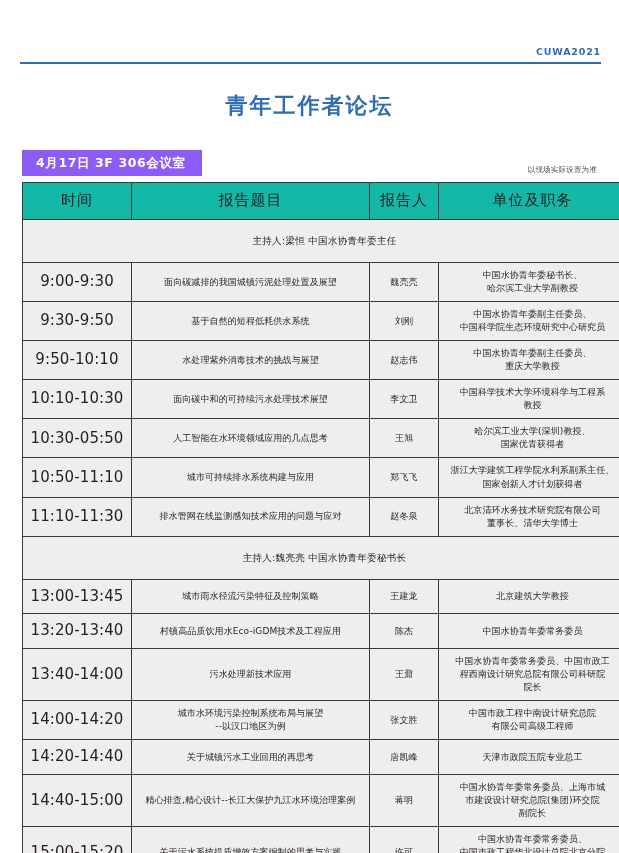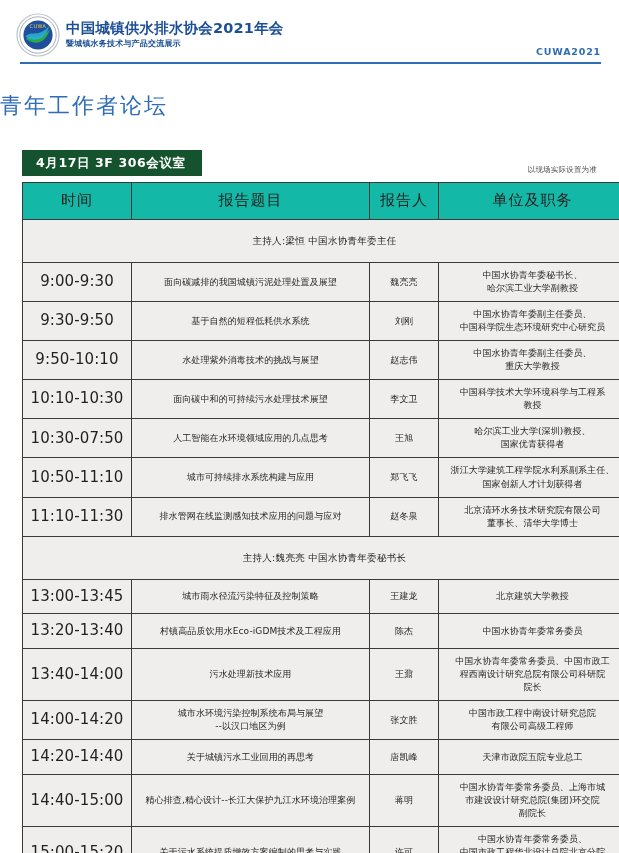--- a/index.html
+++ b/index.html
@@ -65,41 +65,41 @@
     position: absolute;
     left: 20px;
     right: 18px;
     bottom: 0;
     height: 2.5px;
     background: #2f6db5;
   }
 
   
   .page-title {
-    text-align: left;
+    text-align: center;
     font-size: 22px;
-    font-weight: normal;
+    font-weight: bold;
     color: #2f6db5;
     letter-spacing: 2px;
     margin-top: 27px;
     margin-bottom: 0;
   }
 
   
   .banner-wrap {
     position: relative;
     margin: 29px 20px 0 22px;
     height: 26px;
   }
   .banner {
     position: relative;
     display: inline-block;
     height: 26px;
     line-height: 26px;
-    background: #14532d;
+    background: #8b5cf6;
     color: #ffffff;
     font-size: 12.5px;
     font-weight: bold;
     padding: 0 16px 0 14px;
     letter-spacing: 0.6px;
     white-space: nowrap;
   }
   .banner-note {
     position: absolute;
     right: 2px;
@@ -145,36 +145,20 @@
   td.c-time { width: 102px; font-size: 15px; letter-spacing: 0.2px; }
   td.c-topic { width: 231px; }
   td.c-speaker { width: 62px; letter-spacing: 0.8px; }
   td.c-affil { width: 181px; }
   .line2 { display: block; }
 </style>
 </head>
 <body>
 
 <div class="header">
-  <div class="header-inner">
-    <div class="logo">
-      <svg width="44" height="44" viewBox="0 0 44 44" aria-hidden="true">
-        <circle cx="22" cy="22" r="21" fill="none" stroke="#b9c4cc" stroke-width="1.2"></circle>
-        <circle cx="22" cy="22" r="18.2" fill="none" stroke="#8f9ba6" stroke-width="0.8"></circle>
-        <circle cx="22" cy="22" r="14.6" fill="#1f4e9c"></circle>
-        <path d="M10 26 C16 20, 22 30, 34 16 C30 30, 20 33, 10 26 Z" fill="#2aa84a"></path>
-        <path d="M9.5 23.5 C15 17, 23 25, 33 13 C31 25, 19 31, 9.5 23.5 Z" fill="#2bb3d6" opacity="0.85"></path>
-        <text x="22" y="15" text-anchor="middle" font-family="DejaVu Sans, sans-serif" font-size="5" fill="#f2d24b" letter-spacing="0.4">CUWA</text>
-      </svg>
-    </div>
-    <div class="org-block">
-      <div class="org-title">中国城镇供水排水协会2021年会</div>
-      <div class="org-sub">暨城镇水务技术与产品交流展示</div>
-    </div>
-  </div>
   <div class="brand-code">CUWA2021</div>
   <div class="header-rule"></div>
 </div>
 
 <div class="page-title">青年工作者论坛</div>
 
 <div class="banner-wrap">
   <span class="banner">4月17日  3F 306会议室</span>
   <span class="banner-note">以现场实际设置为准</span>
 </div>
@@ -229,21 +213,21 @@
           <td class="c-topic">
             <span class="line2">面向碳中和的可持续污水处理技术展望</span>
           </td>
           <td class="c-speaker">李文卫</td>
           <td class="c-affil">
             <span class="line2">中国科学技术大学环境科学与工程系</span>
             <span class="line2">教授</span>
           </td>
         </tr>
         <tr>
-          <td class="c-time">10:30-07:50</td>
+          <td class="c-time">10:30-05:50</td>
           <td class="c-topic">
             <span class="line2">人工智能在水环境领域应用的几点思考</span>
           </td>
           <td class="c-speaker">王旭</td>
           <td class="c-affil">
             <span class="line2">哈尔滨工业大学(深圳)教授、</span>
             <span class="line2">国家优青获得者</span>
           </td>
         </tr>
         <tr>

